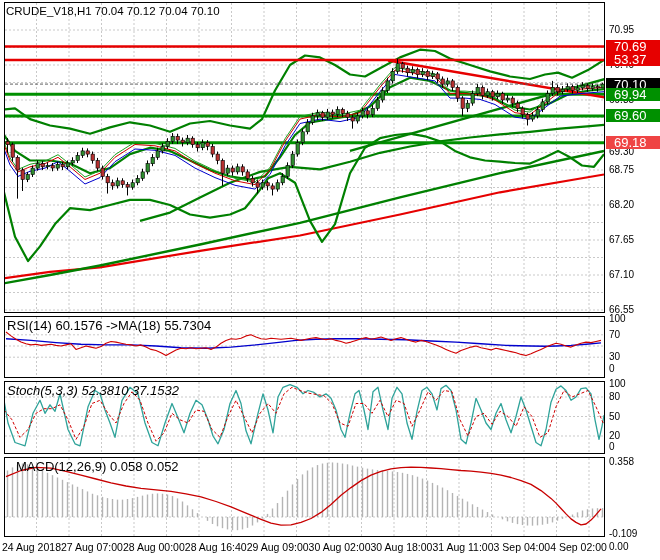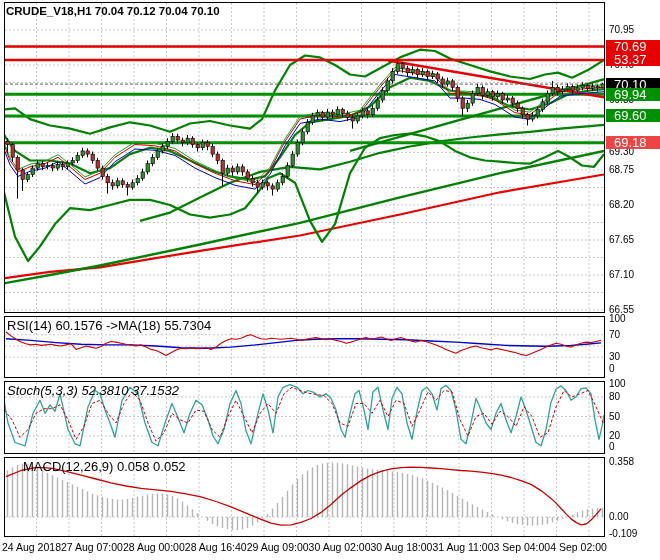--- a/index.html
+++ b/index.html
@@ -1,23 +1,23 @@
 <!DOCTYPE html>
 <html><head>
 <meta charset="utf-8">
 <style>
   html,body{margin:0;padding:0;background:#ffffff;}
   .chart-wrap{position:relative;width:660px;height:560px;background:#fff;overflow:hidden;
     font-family:"Liberation Sans",sans-serif;}
   .chart-wrap svg{position:absolute;left:0;top:0;}
   .ovl{position:absolute;color:#000;font-size:13px;white-space:nowrap;}
-  .title{left:6px;top:5px;font-size:11.5px;font-weight:bold;}
+  .title{left:6px;top:5px;font-size:11.5px;}
   .rsi-label{left:7px;top:318px;}
   .stoch-label{left:7px;top:383px;font-style:italic;}
-  .macd-label{left:23px;top:459px;text-align:right;}
+  .macd-label{left:16px;top:459px;text-align:right;}
   .ytick{position:absolute;left:609px;font-size:10px;color:#000;line-height:12px;}
   .badge{position:absolute;left:606px;width:50px;height:13px;line-height:13px;
     font-size:13px;color:#fff;padding-left:8px;}
   .x-axis{position:absolute;left:2px;top:541px;width:656px;display:flex;
     justify-content:flex-start;font-size:10.5px;color:#000;}
   .x-axis span{white-space:nowrap;}
 </style>
 </head>
 <body>
 
@@ -549,21 +549,21 @@
       <div class="ytick" style="top:313px">100</div>
       <div class="ytick" style="top:329px">70</div>
       <div class="ytick" style="top:351px">30</div>
       <div class="ytick" style="top:363px">0</div>
       <div class="ytick" style="top:378px">100</div>
       <div class="ytick" style="top:391px">80</div>
       <div class="ytick" style="top:411px">50</div>
       <div class="ytick" style="top:430px">20</div>
       <div class="ytick" style="top:441px">0</div>
       <div class="ytick" style="top:456px">0.358</div>
-      <div class="ytick" style="top:511px">0.00</div>
+      <div class="ytick" style="top:541px">0.00</div>
       <div class="ytick" style="top:528px">-0.109</div>
     </div>
   <div id="badges">
       <div class="badge" style="top:40px;background:#e60000">70.69</div>
       <div class="badge" style="top:53px;background:#e60000">53.37</div>
       <div class="badge" style="top:78px;background:#000000">70.10</div>
       <div class="badge" style="top:88px;background:#009000">69.94</div>
       <div class="badge" style="top:109px;background:#009000">69.60</div>
       <div class="badge" style="top:136px;background:#ef4444">69.18</div>
     </div>

